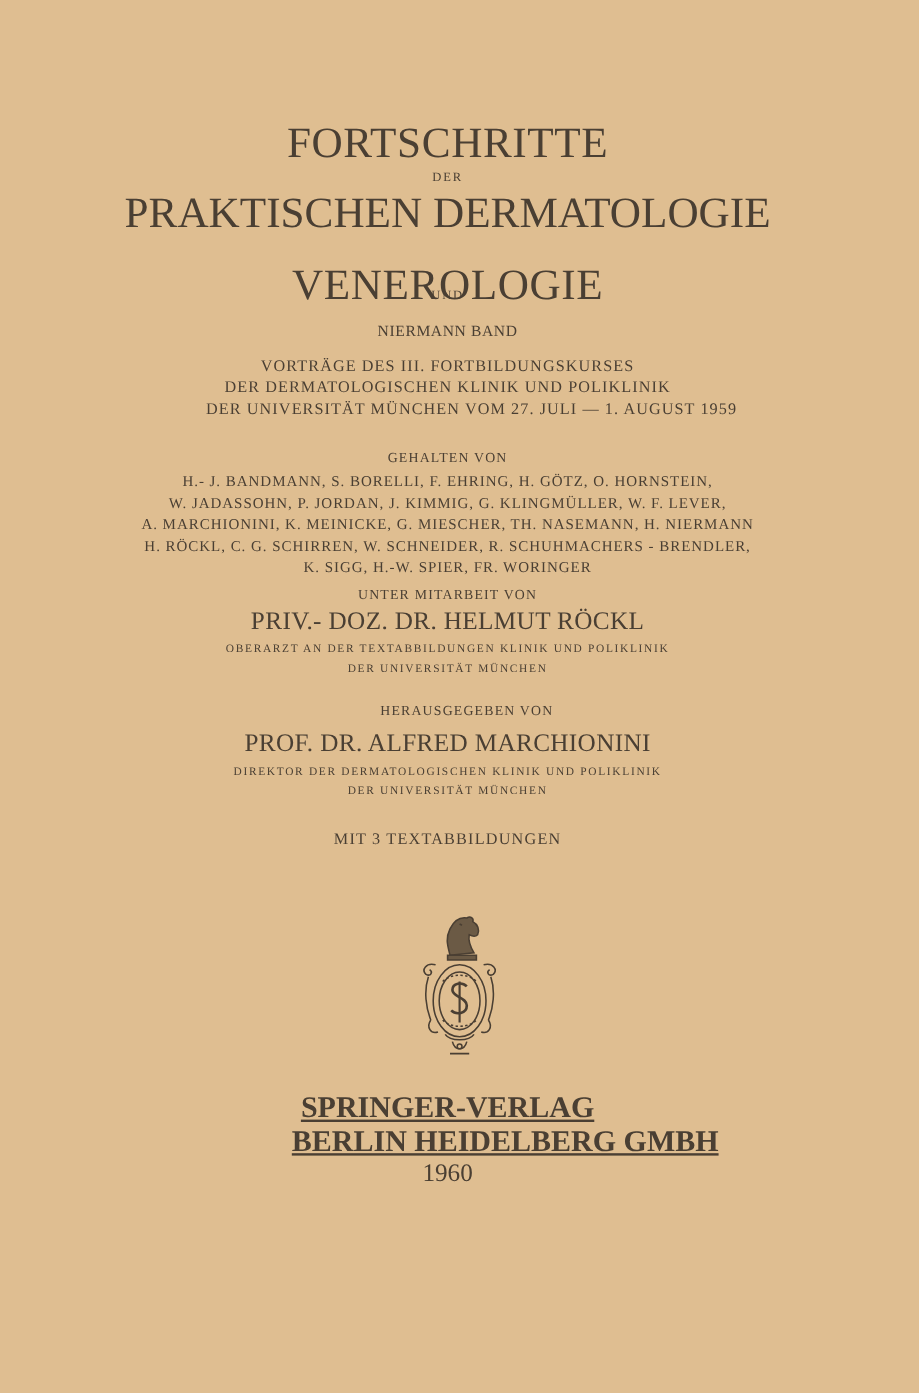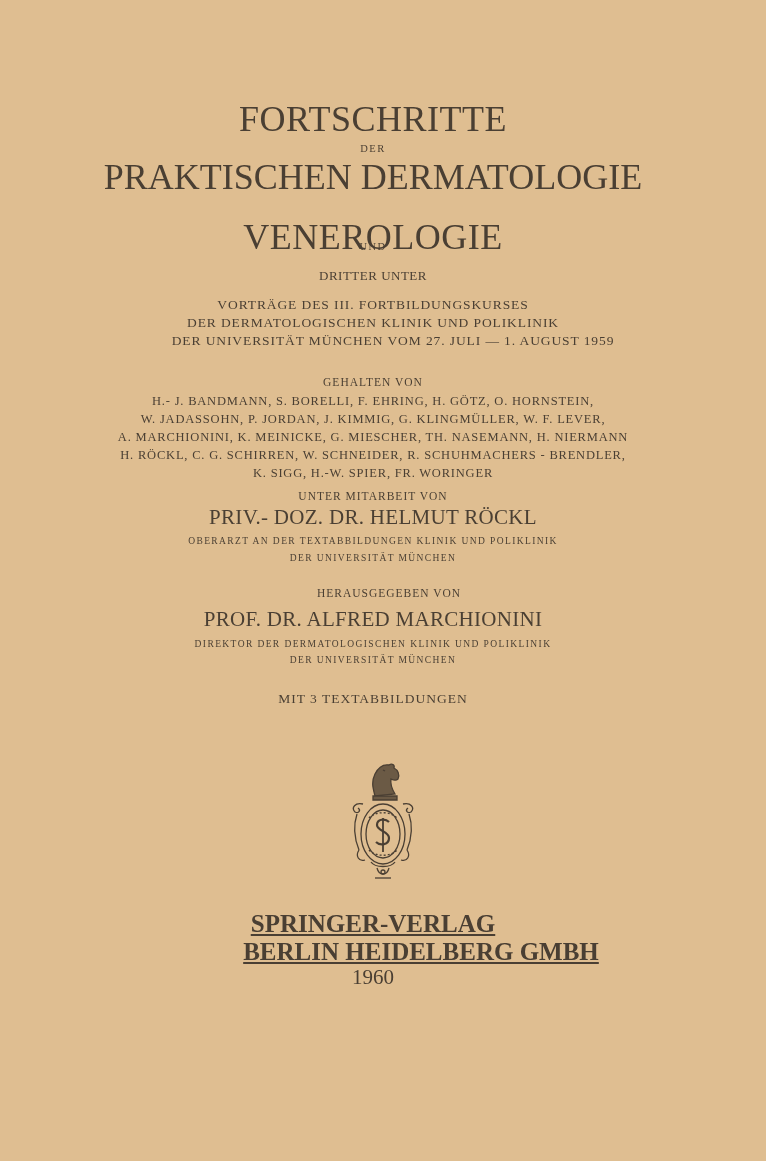--- a/index.html
+++ b/index.html
@@ -86,21 +86,21 @@
 <body>
 
 <div>
 
   <div class="line title-xl" style="top:101px;">FORTSCHRITTE</div>
   <div class="line conn" style="top:144px;">DER</div>
   <div class="line title-lg" style="top:159px;">PRAKTISCHEN DERMATOLOGIE</div>
   <div class="line conn" style="top:202px;margin-top:40px;">UND</div>
   <div class="line title-xl" style="top:219px;">VENEROLOGIE</div>
 
-  <div class="line band" style="top:269px;">DRITTER UNTER</div>
+  <div class="line band" style="top:269px;">NIERMANN BAND</div>
 
   <div class="line sub" style="top:298px;">VORTRÄGE DES III. FORTBILDUNGSKURSES</div>
   <div class="line sub" style="top:316px;">DER DERMATOLOGISCHEN KLINIK UND POLIKLINIK</div>
   <div class="line sub" style="top:334px;padding-left:20px;">DER UNIVERSITÄT MÜNCHEN VOM 27. JULI — 1. AUGUST 1959</div>
 
   <div class="line label" style="top:377px;">GEHALTEN VON</div>
   <div class="line names" style="top:395px;">H.- J. BANDMANN, S. BORELLI, F. EHRING, H. GÖTZ, O. HORNSTEIN,</div>
   <div class="line names" style="top:413px;">W. JADASSOHN, P. JORDAN, J. KIMMIG, G. KLINGMÜLLER, W. F. LEVER,</div>
   <div class="line names" style="top:431px;">A. MARCHIONINI, K. MEINICKE, G. MIESCHER, TH. NASEMANN, H. NIERMANN</div>
   <div class="line names" style="top:449px;">H. RÖCKL, C. G. SCHIRREN, W. SCHNEIDER, R. SCHUHMACHERS - BRENDLER,</div>

